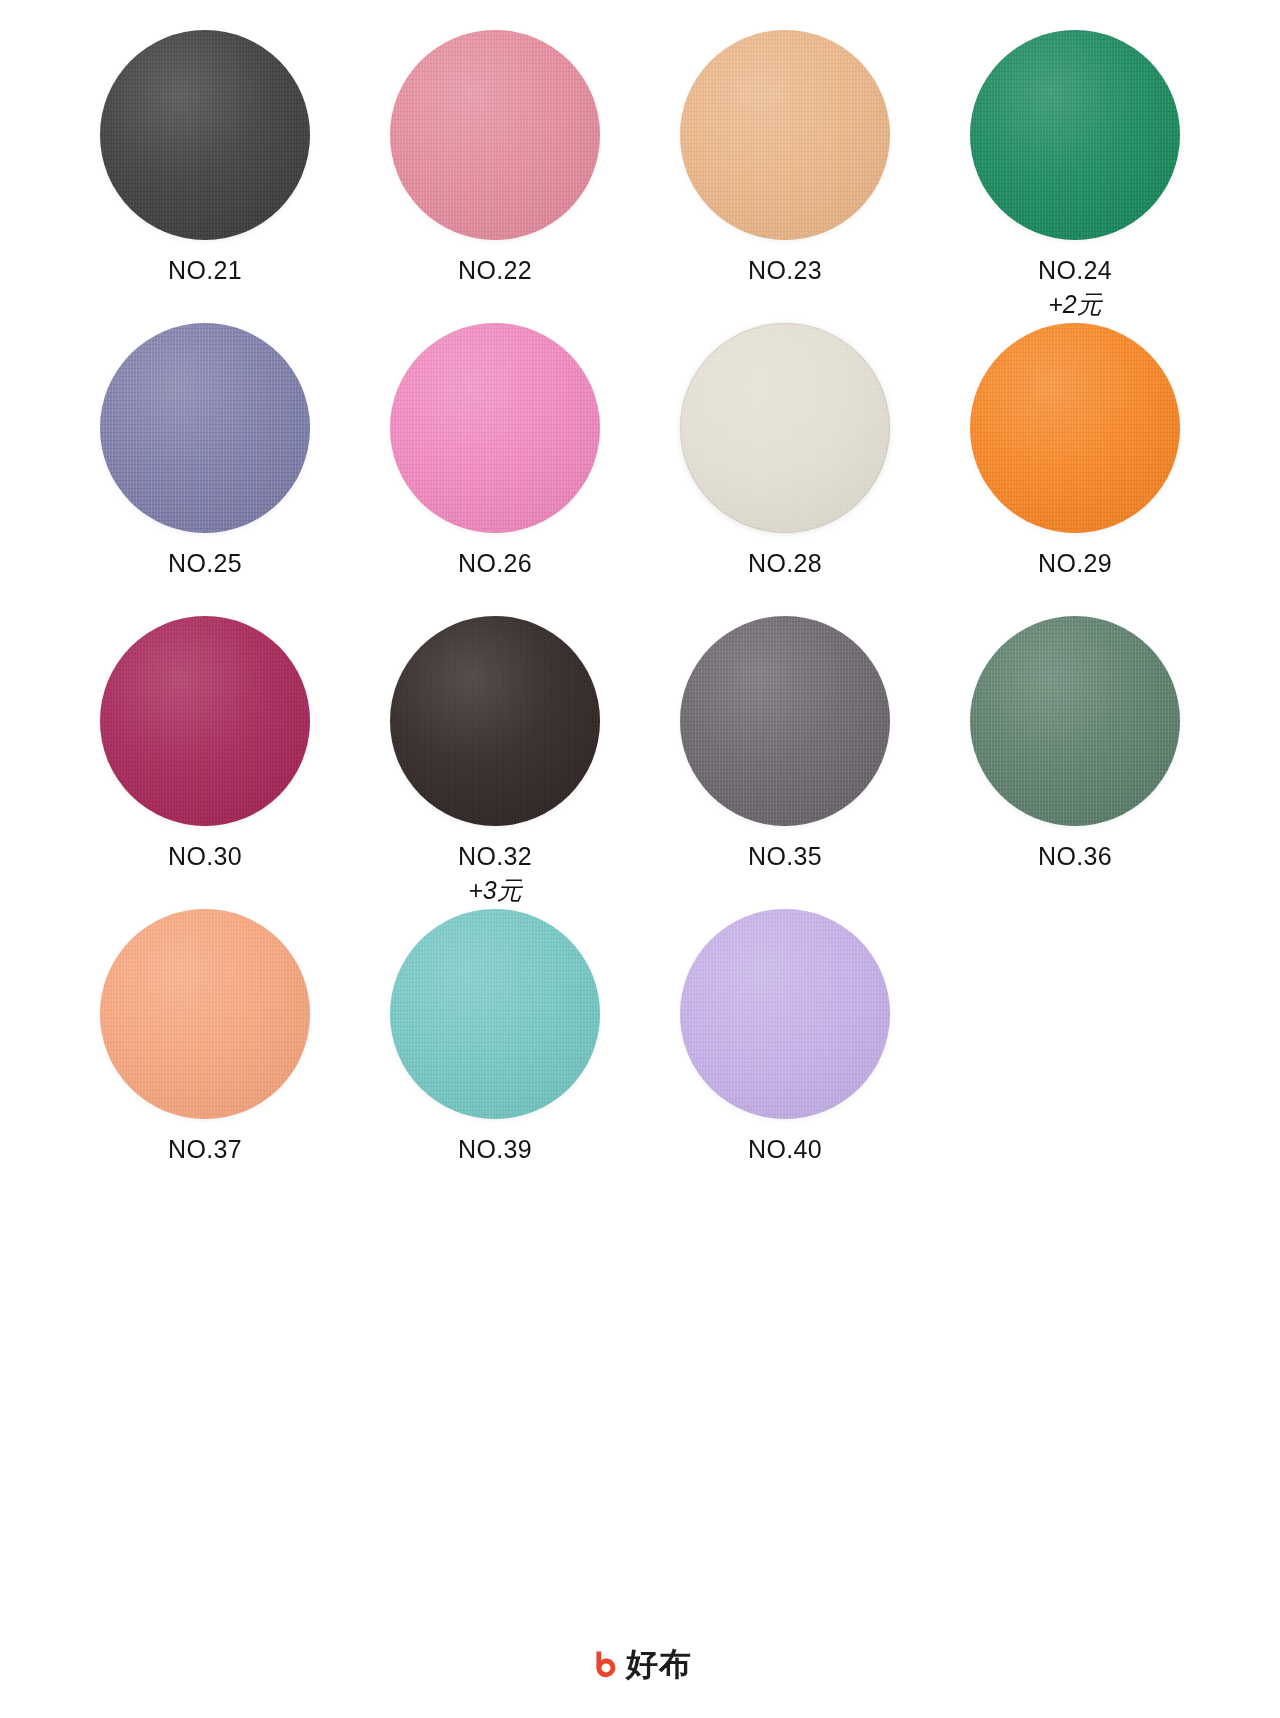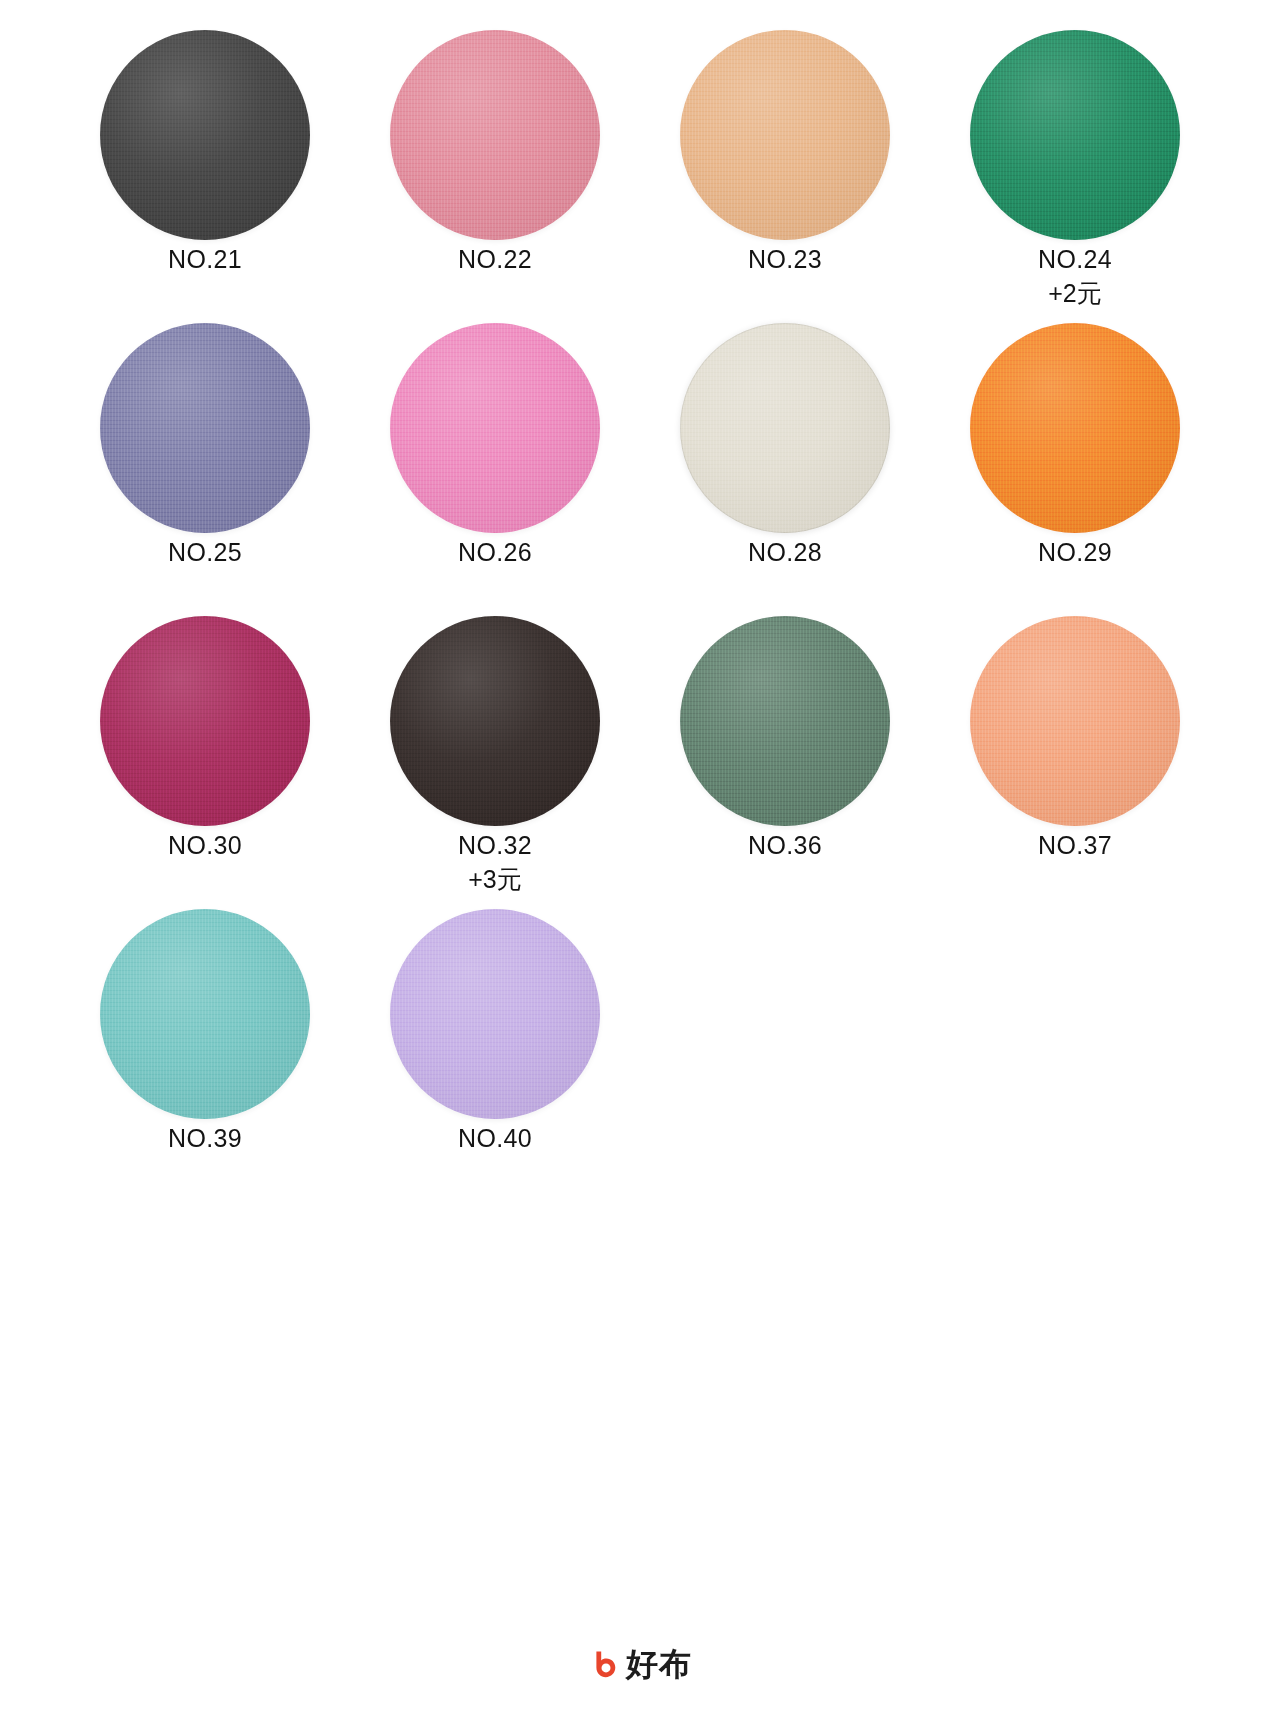--- a/index.html
+++ b/index.html
@@ -103,39 +103,40 @@
   }
 
   
   .disc.light-edge {
     box-shadow:
       inset 0 0 0 1px rgba(0,0,0,0.07),
       0 1px 6px rgba(0,0,0,0.10);
   }
 
   .label-block {
-    margin-top: 4px;
+    margin-top: 15px;
     text-align: center;
     line-height: 1.26;
   }
 
   .swatch-code {
     font-size: 25px;
     font-weight: 400;
     letter-spacing: 0.3px;
     color: #141414;
     white-space: nowrap;
   }
 
   .swatch-surcharge {
     font-size: 25px;
     font-weight: 400;
     color: #141414;
     white-space: nowrap;
     margin-top: 2px;
+    font-style: italic;
   }
 
   .swatch-surcharge:empty { display: none; }
 
   .footer {
     margin-top: auto;
     padding-bottom: 38px;
     display: flex;
     align-items: center;
     justify-content: center;
@@ -241,20 +242,28 @@
         <div class="disc-wrap">
           <div class="disc" style="background: rgb(51, 42, 40);"></div>
         </div>
         <div class="label-block">
           <div class="swatch-code">NO.32</div>
           <div class="swatch-surcharge">+3元</div>
         </div>
       </div>
       <div class="swatch-cell">
         <div class="disc-wrap">
+          <div class="disc" style="background: rgb(107, 102, 108);"></div>
+        </div>
+        <div class="label-block">
+          <div class="swatch-code">NO.35</div>
+        </div>
+      </div>
+      <div class="swatch-cell">
+        <div class="disc-wrap">
           <div class="disc" style="background: rgb(94, 125, 107);"></div>
         </div>
         <div class="label-block">
           <div class="swatch-code">NO.36</div>
         </div>
       </div>
       <div class="swatch-cell">
         <div class="disc-wrap">
           <div class="disc" style="background: rgb(244, 163, 124);"></div>
         </div>

